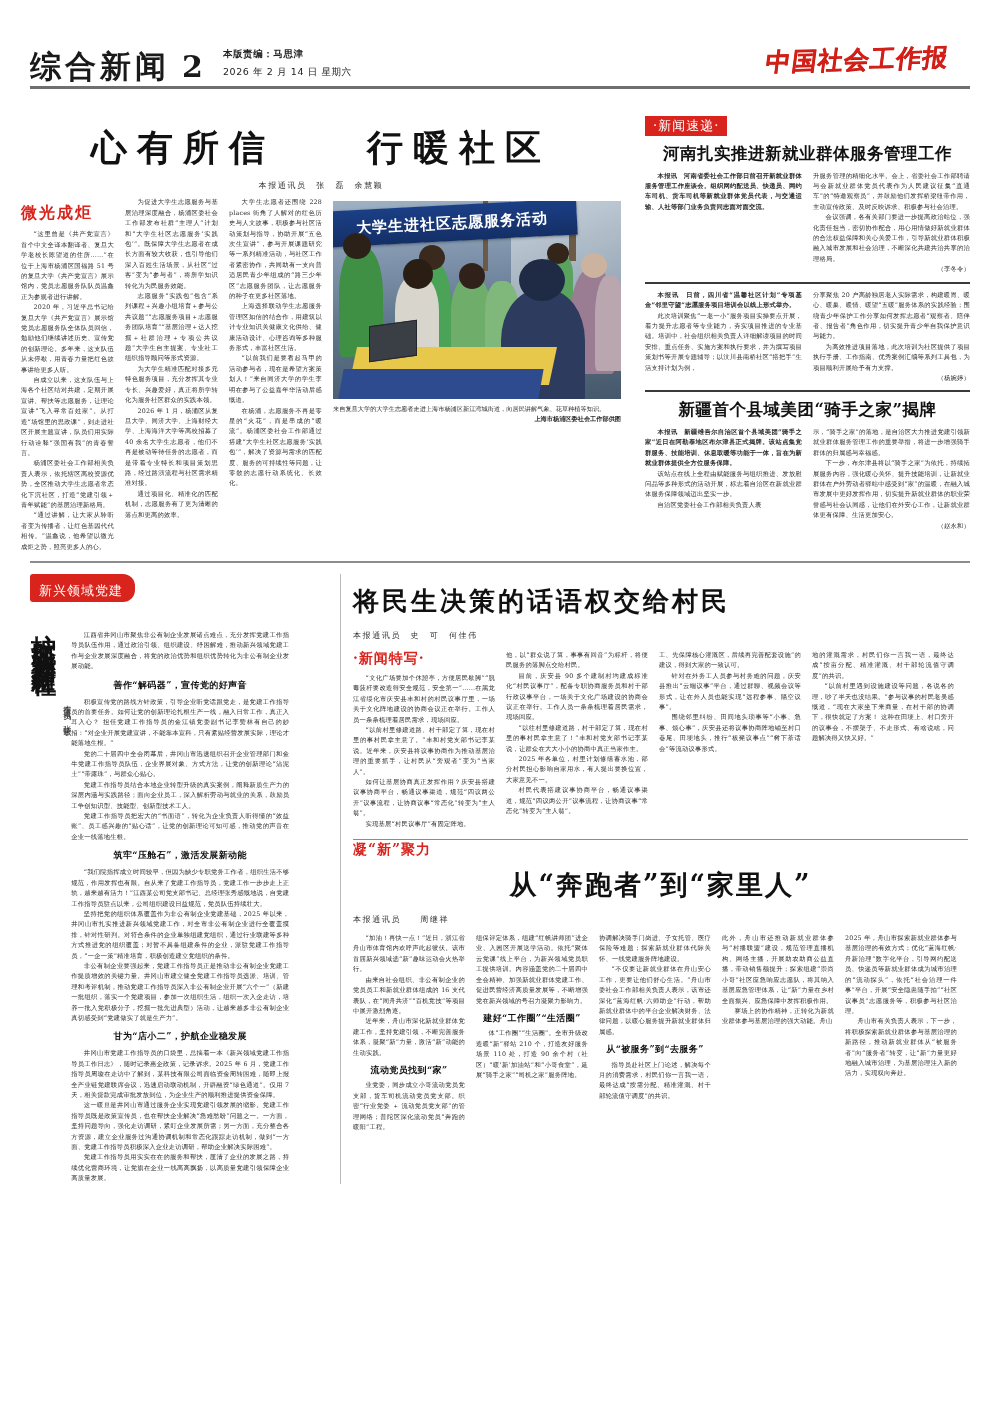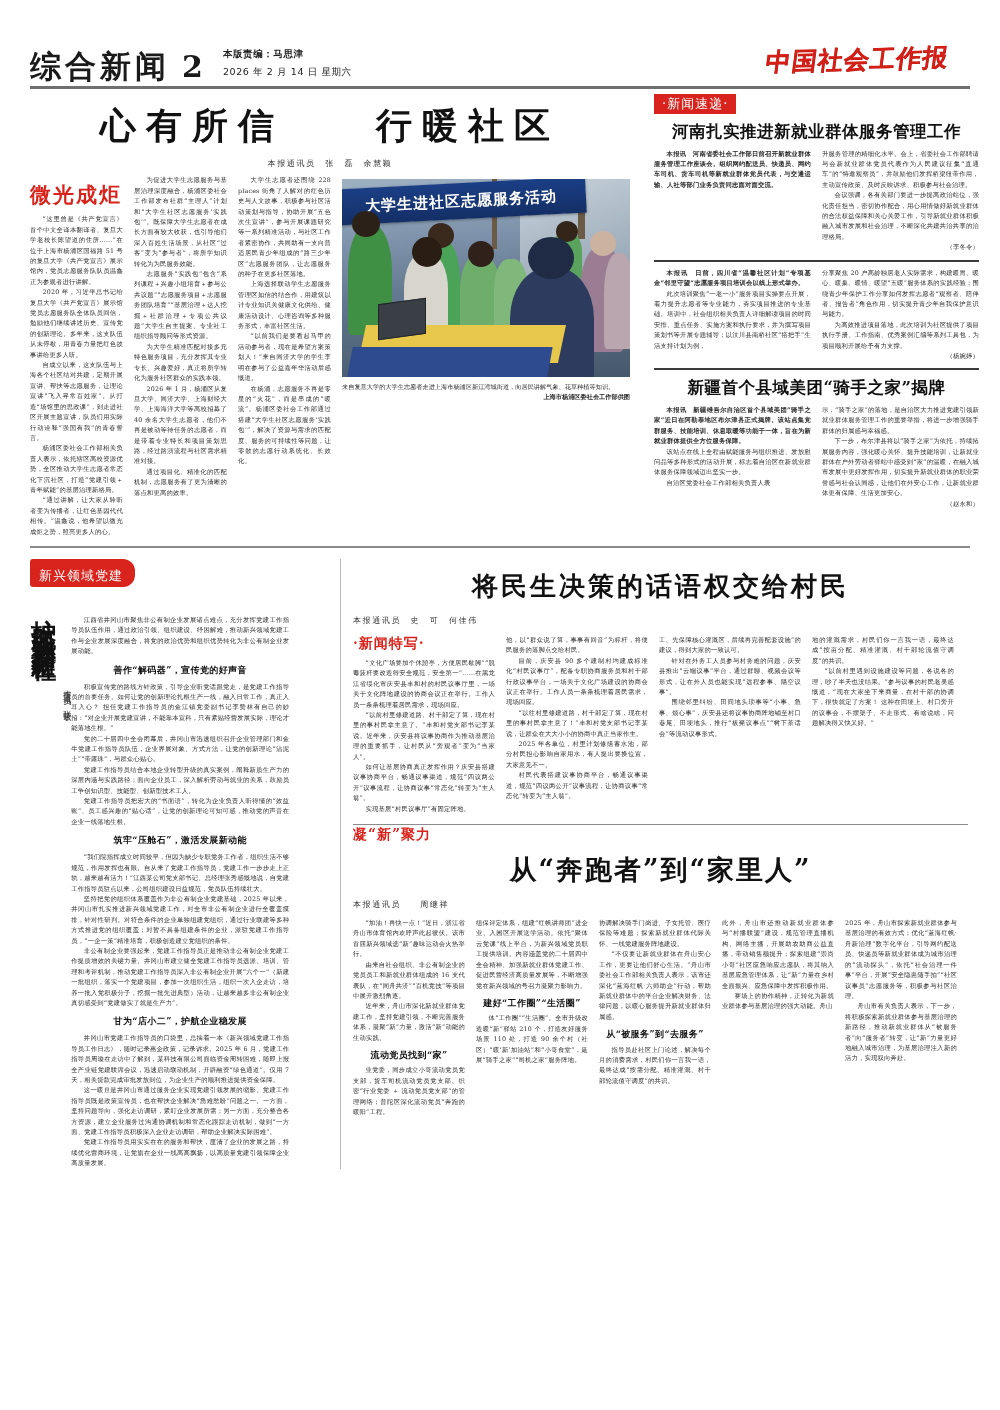--- a/index.html
+++ b/index.html
@@ -55,37 +55,37 @@
     font-weight:normal;font-size:13px;letter-spacing:1px;
     padding:3px 8px 4px;line-height:1;
   }
   .tag-red.rounded{border-radius:3px 12px 12px 3px;padding:10px 12px 5px 9px;}
   .tag-red-text{
     color:#d8241c;font-family:"DejaVu Serif","Liberation Serif",serif;
     font-weight:bold;font-size:14px;letter-spacing:1px;
   }
 
   
-  .top{position:relative;padding-top:4px;display:flex;}
+  .top{position:relative;padding-top:26px;display:flex;justify-content:flex-end;}
   .top-left{width:600px;position:relative;}
   .top-sep{width:1px;background:#b9b9b9;margin:6px 14px 0 10px;}
   .top-right{width:325px;position:relative;}
 
   .head1{
     text-align:center;font-family:"DejaVu Serif","Liberation Serif",serif;
     font-weight:bold;font-size:36px;letter-spacing:10px;color:#111;
     margin:12px 0 0;line-height:1.15;
   }
   .byline{
     text-align:center;font-family:"DejaVu Serif","Liberation Serif",serif;
     font-size:8px;color:#333;margin-top:12px;letter-spacing:1.6px;
   }
   .kicker-red{
     font-family:"DejaVu Serif","Liberation Serif",serif;
-    font-weight:bold;font-size:21px;color:#d8241c;letter-spacing:2px;
+    font-weight:bold;font-size:16px;color:#d8241c;letter-spacing:2px;
     margin:6px 0 5px;
   }
 
   .tl-cols{display:flex;gap:11px;margin-top:6px;}
   .tl-col{width:138px;}
 
   .photo-wrap{position:relative;margin-top:4px;}
   .photo{
     width:288px;height:198px;position:relative;overflow:hidden;
     background:linear-gradient(175deg,#9fb2c4 0%,#7e93ab 30%,#5d7389 60%,#46586b 100%);
@@ -137,21 +137,21 @@
     height:290px;line-height:1.05;
   }
   .vbyline{
     writing-mode:vertical-rl;text-orientation:upright;
     font-family:"DejaVu Serif","Liberation Serif",serif;
     font-size:8px;letter-spacing:2px;color:#333;margin-left:4px;margin-top:84px;height:150px;
   }
   .bl-top{display:flex;gap:0;}
 
   .m-head{
-    text-align:center;font-family:"DejaVu Serif","Liberation Serif",serif;
+    text-align:left;font-family:"DejaVu Serif","Liberation Serif",serif;
     font-weight:bold;font-size:26px;letter-spacing:3px;color:#111;margin:10px 0 0;
   }
   .m-byline{text-align:left;font-family:"DejaVu Serif","Liberation Serif",serif;font-size:8px;letter-spacing:1.6px;color:#333;margin-top:11px;}
   .m-cols{display:flex;gap:11px;margin-top:9px;}
   .m-col{width:142px;}
   .br-rule{height:1px;background:#8c8c8c;margin:10px 0 0;}
   .m-head2{
     text-align:center;font-family:"DejaVu Serif","Liberation Serif",serif;
     font-weight:bold;font-size:27px;letter-spacing:2px;color:#111;margin:8px 0 0;
   }

